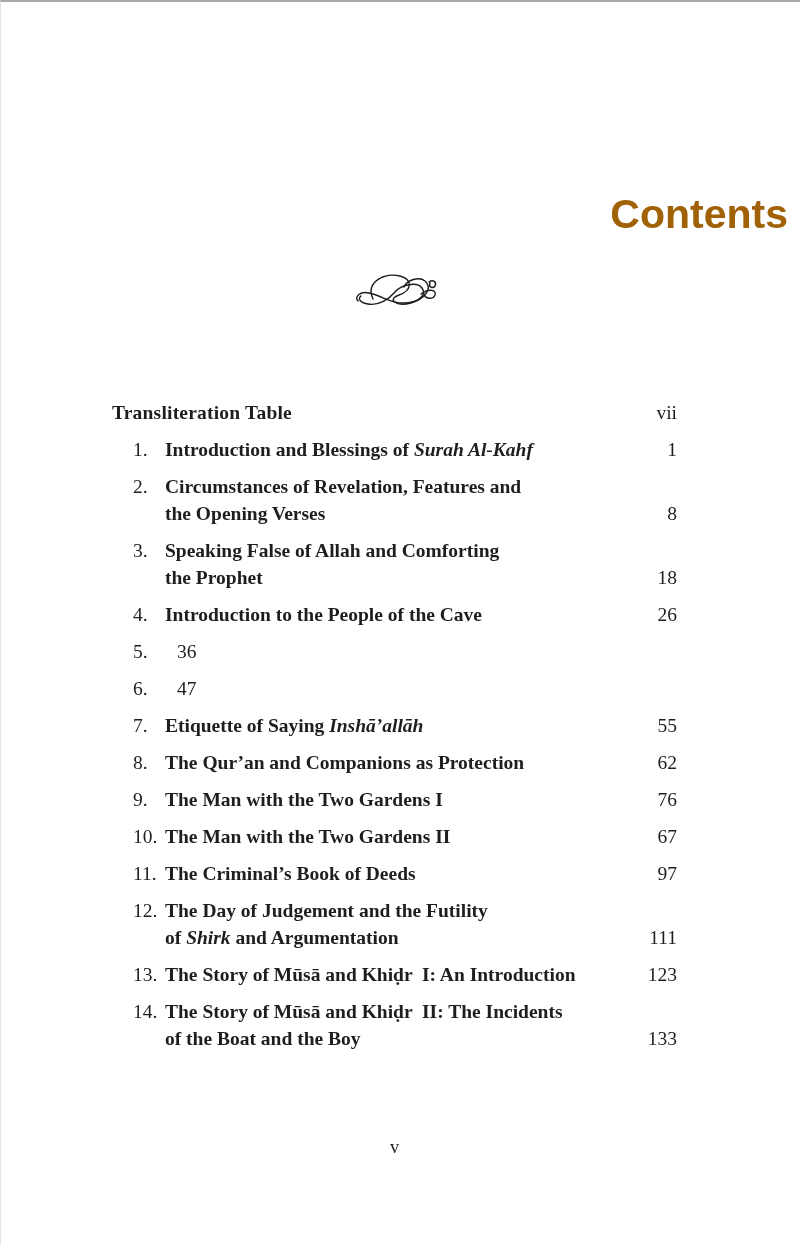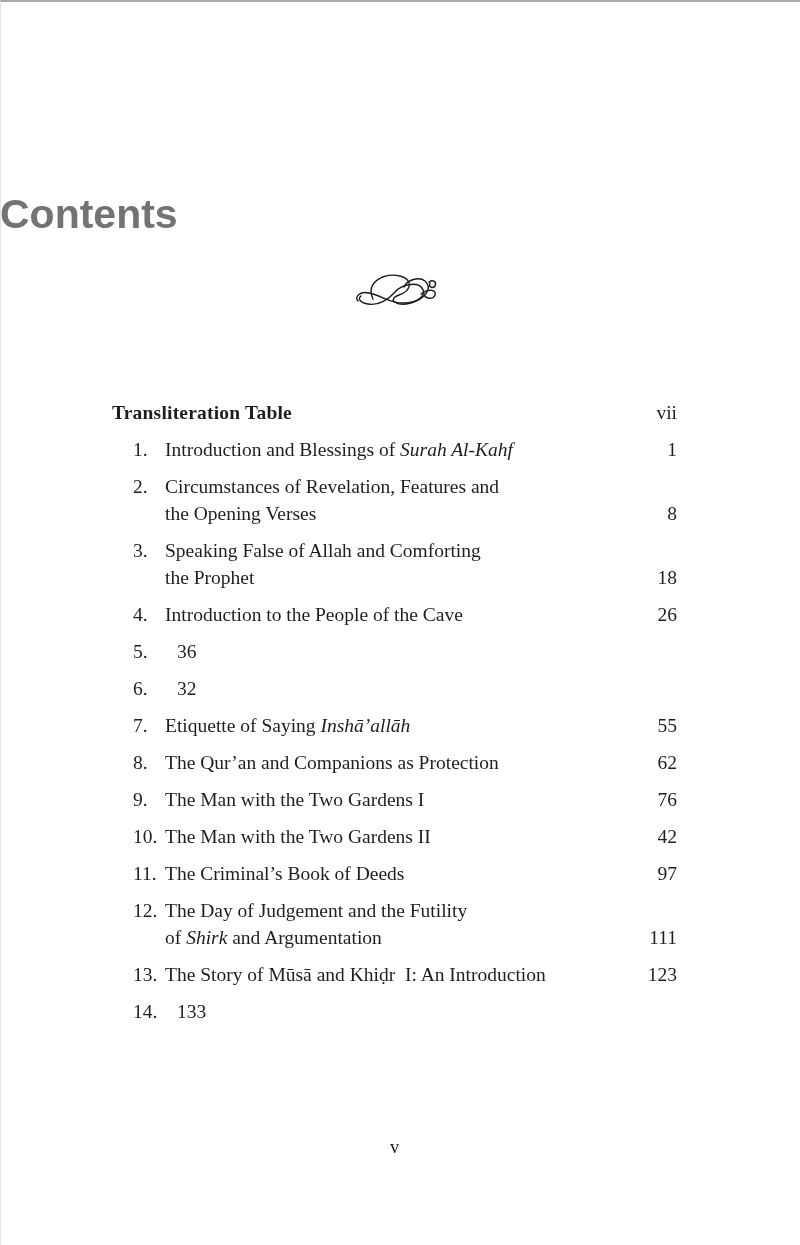--- a/index.html
+++ b/index.html
@@ -13,24 +13,24 @@
   }
   .page-frame {
     position: absolute; inset: 0;
     border-top: 2px solid #a9a9a9;
     border-left: 1px solid #e4e4e4;
     pointer-events: none;
   }
   .book-title {
     position: absolute; top: 192px; left: 0; width: 788px;
     margin: 0;
-    text-align: left;
+    text-align: right;
     font-family: "Liberation Sans", "DejaVu Sans", sans-serif;
     font-size: 41px; font-weight: 700;
-    color: #737373;
+    color: #a16207;
     letter-spacing: 0px;
     line-height: 1.1;
   }
   .ornament-wrap {
     position: absolute; top: 268px; left: 0; width: 794px;
     text-align: center;
   }
   .ornament-wrap svg { display: inline-block; }
   .toc {
     position: absolute; top: 399px; left: 112px; width: 565px;
@@ -40,21 +40,21 @@
     display: flex; justify-content: space-between;
     line-height: 27px; margin-bottom: 10px;
   }
   .toc-head .fm-label { font-weight: 700; letter-spacing: 0.2px; }
   .toc-item { display: flex; align-items: flex-start; line-height: 27px; margin-bottom: 10px; }
   .num {
     flex: none; width: 53px; padding-left: 21px; box-sizing: border-box;
     font-variant-numeric: oldstyle-nums; font-feature-settings: "onum" 1;
   }
   .titlelines { flex: 1; min-width: 0; }
-  .line { white-space: pre-wrap; }
+  .line { white-space: pre-wrap; font-weight: bold; }
   .it { font-style: italic; }
   .pagenum {
     align-self: flex-end; padding-left: 12px; text-align: right;
     font-variant-numeric: oldstyle-nums; font-feature-settings: "onum" 1;
   }
   .folio {
     position: absolute; top: 1134px; left: 0; width: 789px;
     text-align: center; font-size: 18.5px; line-height: 27px;
   }
 </style>
@@ -113,21 +113,21 @@
           <div class="line"><span>Introduction to the People of the Cave</span></div>
         </div>
         <span class="pagenum">26</span>
       </div>
       <div class="toc-item">
         <span class="num">5.</span>
         <span class="pagenum">36</span>
       </div>
       <div class="toc-item">
         <span class="num">6.</span>
-        <span class="pagenum">32</span>
+        <span class="pagenum">47</span>
       </div>
       <div class="toc-item">
         <span class="num">7.</span>
         <div class="titlelines">
           <div class="line"><span>Etiquette of Saying </span><span class="it">Inshā’allāh</span></div>
         </div>
         <span class="pagenum">55</span>
       </div>
       <div class="toc-item">
         <span class="num">8.</span>
@@ -141,21 +141,21 @@
         <div class="titlelines">
           <div class="line"><span>The Man with the Two Gardens I</span></div>
         </div>
         <span class="pagenum">76</span>
       </div>
       <div class="toc-item">
         <span class="num">10.</span>
         <div class="titlelines">
           <div class="line"><span>The Man with the Two Gardens II</span></div>
         </div>
-        <span class="pagenum">42</span>
+        <span class="pagenum">67</span>
       </div>
       <div class="toc-item">
         <span class="num">11.</span>
         <div class="titlelines">
           <div class="line"><span>The Criminal’s Book of Deeds</span></div>
         </div>
         <span class="pagenum">97</span>
       </div>
       <div class="toc-item">
         <span class="num">12.</span>
@@ -167,18 +167,22 @@
       </div>
       <div class="toc-item">
         <span class="num">13.</span>
         <div class="titlelines">
           <div class="line"><span>The Story of Mūsā and Khiḍr  I: An Introduction</span></div>
         </div>
         <span class="pagenum">123</span>
       </div>
       <div class="toc-item">
         <span class="num">14.</span>
+        <div class="titlelines">
+          <div class="line"><span>The Story of Mūsā and Khiḍr  II: The Incidents</span></div>
+          <div class="line"><span>of the Boat and the Boy</span></div>
+        </div>
         <span class="pagenum">133</span>
       </div>
     </div>
 </div>
 
 <div class="folio">v</div>
 
 </body></html>

